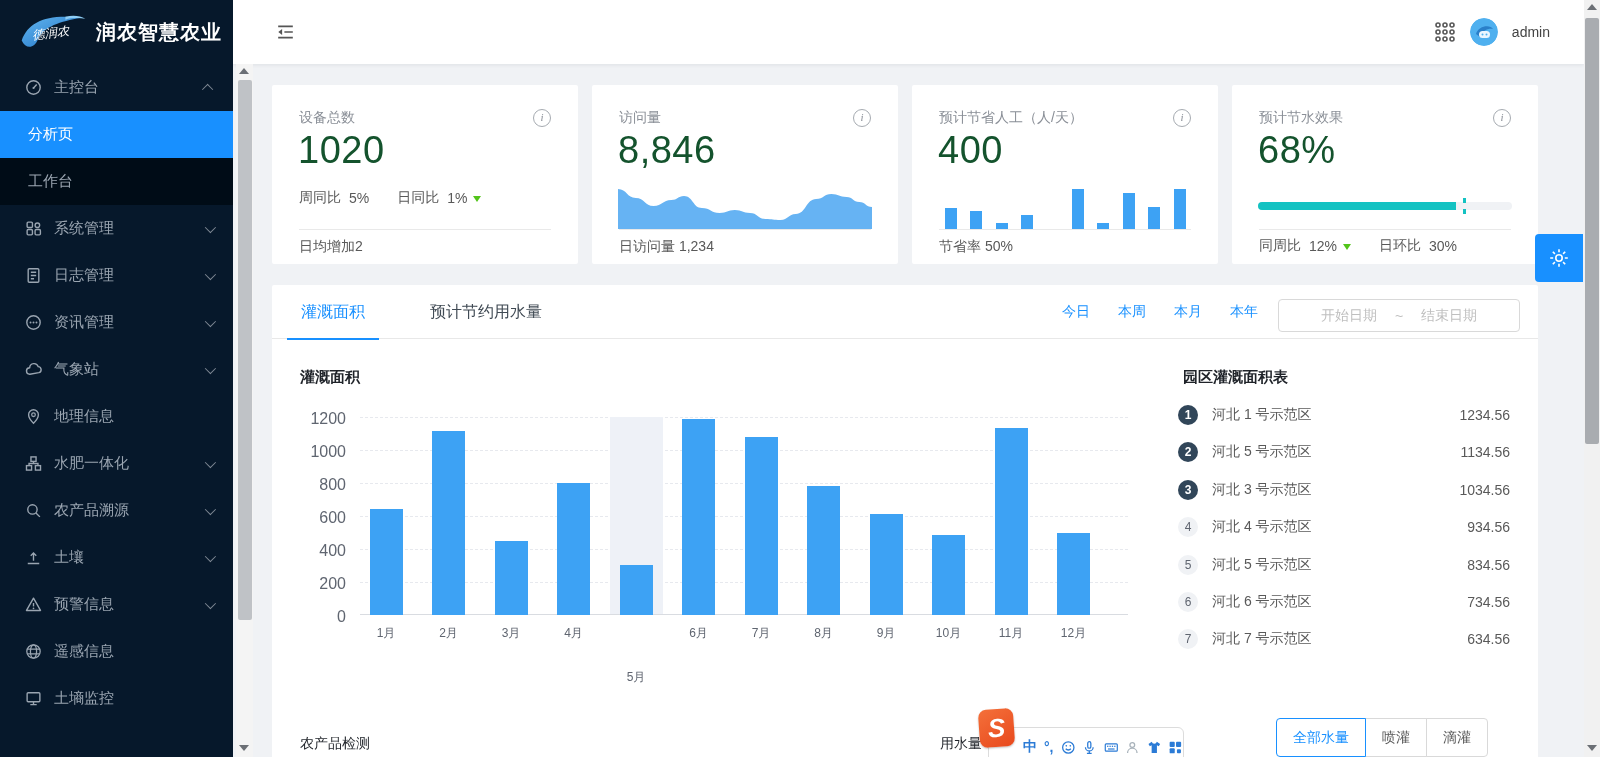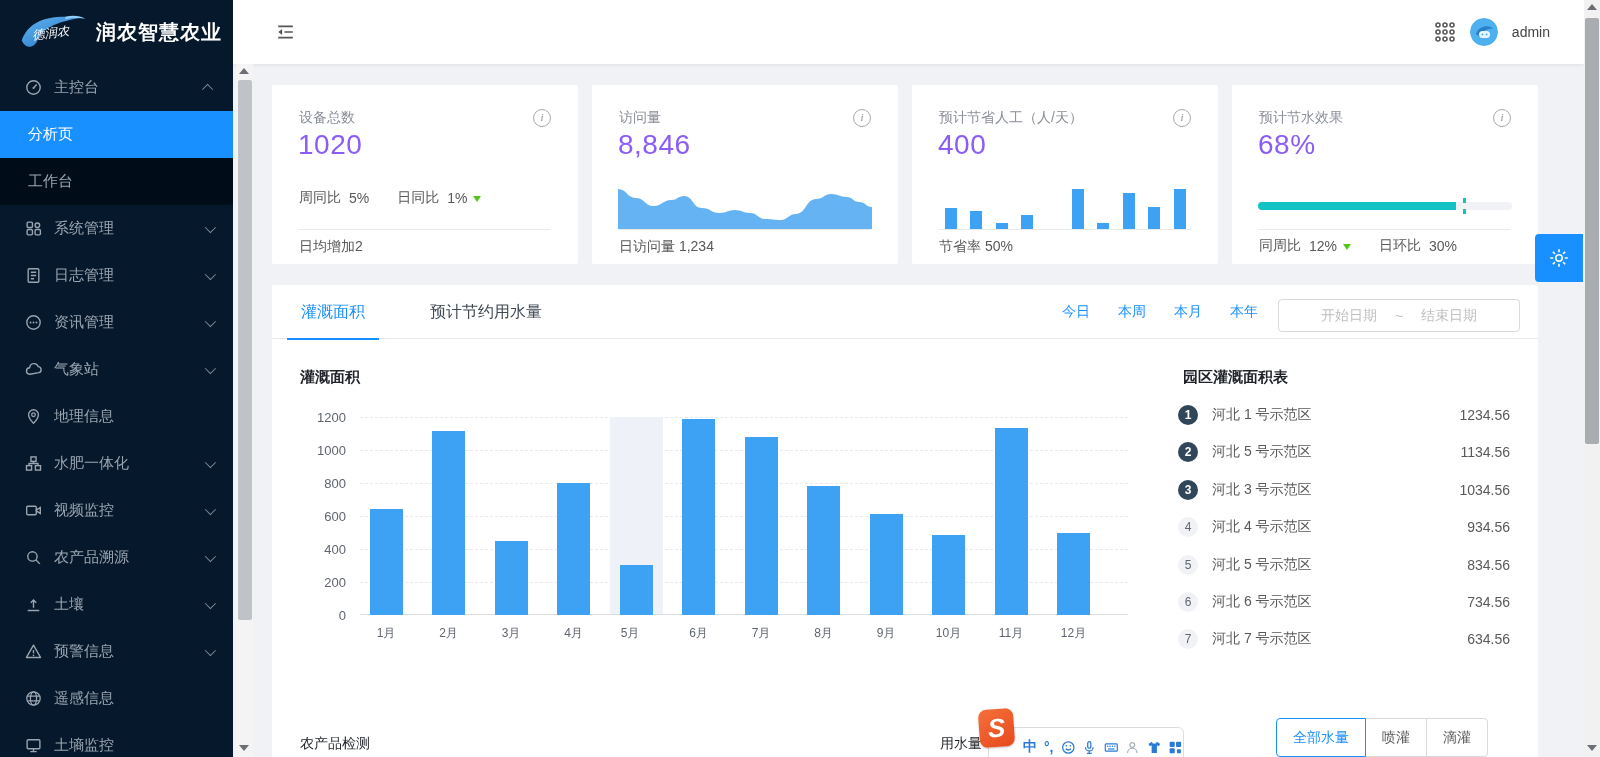--- a/index.html
+++ b/index.html
@@ -23,21 +23,21 @@
   .hright{position:absolute;right:34px;top:0;height:64px;display:flex;align-items:center;gap:14px}
   .gridicon{width:22px;height:22px;color:#595959;cursor:pointer}
   .avatar{width:28px;height:28px;border-radius:50%;overflow:hidden;flex:none;cursor:pointer}
   .uname{font-size:14px;color:#444;cursor:pointer}
   
   .scard{position:absolute;top:85px;width:306px;height:179px;background:#fff;border-radius:2px}
   .sc-title{position:absolute;left:27px;top:24px;font-size:14px;color:#8a8f97;white-space:nowrap}
   .info{position:absolute;right:27px;top:24px;width:16px;height:16px;border:1px solid #a6abb1;border-radius:50%;
         color:#8a8f97;text-align:center;font:italic 11px/14px "Liberation Serif",serif;cursor:pointer}
   .info::after{content:"i"}
-  .sc-value{position:absolute;left:26px;top:44px;font-size:28px;color:#8b5cf6;letter-spacing:.5px}
+  .sc-value{position:absolute;left:26px;top:44px;font-size:38px;color:#14532d;letter-spacing:.5px}
   .sc-trend{position:absolute;left:27px;top:104px;font-size:14px;color:#595959;display:flex;align-items:center;white-space:nowrap}
   .sc-trend .tv{margin-left:8px}
   .sc-trend .gap{width:28px}
   .tri-down{width:0;height:0;border:4px solid transparent;border-top:6px solid #52c41a;margin-left:6px;transform:translateY(3px)}
   .sc-div{position:absolute;left:27px;right:27px;top:144px;border-top:1px solid #e9e9e9}
   .sc-footer{position:absolute;left:27px;top:153px;font-size:14px;color:#595959}
   .spark{position:absolute;left:26px;top:94px;width:254px;height:50px}
   .mbars{position:absolute;left:26px;top:95px;width:254px;height:49px}
   .mbars span{position:absolute;bottom:0;width:12px;background:#3da2f4}
   .ptrack{position:absolute;left:26px;top:117px;width:254px;height:8px;background:#f0f2f5;border-radius:4px}
@@ -50,21 +50,21 @@
   .tab{position:absolute;top:0;height:53px;line-height:53px;font-size:16px;color:#404a54;padding:0 14px;cursor:pointer}
   .tab.active{color:#1890ff;border-bottom:2px solid #1890ff}
   .quick{position:absolute;top:0;height:53px;left:790px;display:flex;align-items:center;gap:28px}
   .qlink{font-size:14px;color:#1890ff;cursor:pointer}
   .datebox{position:absolute;left:1006px;top:14px;width:240px;height:31px;border:1px solid #d9d9d9;border-radius:4px;
            display:flex;align-items:center;justify-content:center;gap:18px;font-size:14px;color:#bfbfbf;background:#fff;cursor:text}
   .chart-title{position:absolute;left:28px;top:83px;font-size:15px;font-weight:bold;color:#1f2329}
   .plot{position:absolute;left:88px;top:132px;width:768px;height:198px}
   .gl{position:absolute;left:0;right:0;border-top:1px dashed #e7e9ee}
   .axis{position:absolute;left:0;right:0;bottom:0;border-top:1px solid #d9dce1}
-  .ytick{position:absolute;left:-64px;width:50px;text-align:right;font-size:13px;color:#5f6570}
+  .ytick{position:absolute;left:-64px;width:50px;text-align:right;font-size:16px;color:#5f6570}
   .band{position:absolute;top:0;height:198px;background:#eef1f7}
   .bar{position:absolute;width:33px;background:#3da2f4}
   .xlab{position:absolute;top:208px;width:50px;text-align:center;font-size:12px;color:#5f6570}
   .rank-title{position:absolute;left:911px;top:83px;font-size:15px;font-weight:bold;color:#1f2329}
   .ranks{position:absolute;left:906px;top:118px;width:332px}
   .rrow{position:absolute;left:0;width:332px;height:24px;display:flex;align-items:center}
   .rnum{width:20px;height:20px;border-radius:50%;background:#f0f2f5;color:#5f6570;font-size:12px;
         display:flex;align-items:center;justify-content:center;flex:none}
   .rnum.top{background:#314659;color:#fff;font-weight:bold}
   .rname{margin-left:14px;font-size:14px;color:#595959}
@@ -189,30 +189,20 @@
             <rect x="9.8" y="10" width="4.8" height="4.2"></rect>
             <path d="M8 6v2 M3.8 10V8h8.4v2"></path>
           </g>
         </svg>
         <span>水肥一体化</span>
         <span class="chev down"></span>
       </div>
       <div class="side-item">
         <svg viewBox="0 0 16 16" class="ic">
           <g fill="none" stroke="currentColor" stroke-width="1.3">
-            <rect x="1.6" y="4" width="9" height="8" rx="1"></rect>
-            <path d="M10.6 7.6 14.4 5.2v5.6l-3.8-2.4z"></path>
-          </g>
-        </svg>
-        <span>视频监控</span>
-        <span class="chev down"></span>
-      </div>
-      <div class="side-item">
-        <svg viewBox="0 0 16 16" class="ic">
-          <g fill="none" stroke="currentColor" stroke-width="1.3">
             <circle cx="7" cy="7" r="4.4"></circle>
             <path d="M10.3 10.3 14 14"></path>
           </g>
         </svg>
         <span>农产品溯源</span>
         <span class="chev down"></span>
       </div>
       <div class="side-item">
         <svg viewBox="0 0 16 16" class="ic">
           <g fill="none" stroke="currentColor" stroke-width="1.3">
@@ -391,21 +381,21 @@
       <div class="axis"></div>
       <div class="bar" style="left: 9.5px; top: 92px; height: 106px; background: rgb(61, 162, 244);"></div>
       <div class="xlab" style="left: 1px;">1月</div>
       <div class="bar" style="left: 72px; top: 14px; height: 184px; background: rgb(61, 162, 244);"></div>
       <div class="xlab" style="left: 63.5px;">2月</div>
       <div class="bar" style="left: 134.5px; top: 124px; height: 74px; background: rgb(61, 162, 244);"></div>
       <div class="xlab" style="left: 126px;">3月</div>
       <div class="bar" style="left: 197px; top: 66px; height: 132px; background: rgb(61, 162, 244);"></div>
       <div class="xlab" style="left: 188.5px;">4月</div>
       <div class="bar" style="left: 259.5px; top: 148px; height: 50px; background: rgb(61, 162, 244);"></div>
-      <div class="xlab" style="left: 245px;">5月</div>
+      <div class="xlab" style="left: 251px; margin-top: 44px;">5月</div>
       <div class="bar" style="left: 322px; top: 2px; height: 196px; background: rgb(61, 162, 244);"></div>
       <div class="xlab" style="left: 313.5px;">6月</div>
       <div class="bar" style="left: 384.5px; top: 20px; height: 178px; background: rgb(61, 162, 244);"></div>
       <div class="xlab" style="left: 376px;">7月</div>
       <div class="bar" style="left: 447px; top: 69px; height: 129px; background: rgb(61, 162, 244);"></div>
       <div class="xlab" style="left: 438.5px;">8月</div>
       <div class="bar" style="left: 509.5px; top: 97px; height: 101px; background: rgb(61, 162, 244);"></div>
       <div class="xlab" style="left: 501px;">9月</div>
       <div class="bar" style="left: 572px; top: 118px; height: 80px; background: rgb(61, 162, 244);"></div>
       <div class="xlab" style="left: 563.5px;">10月</div>

